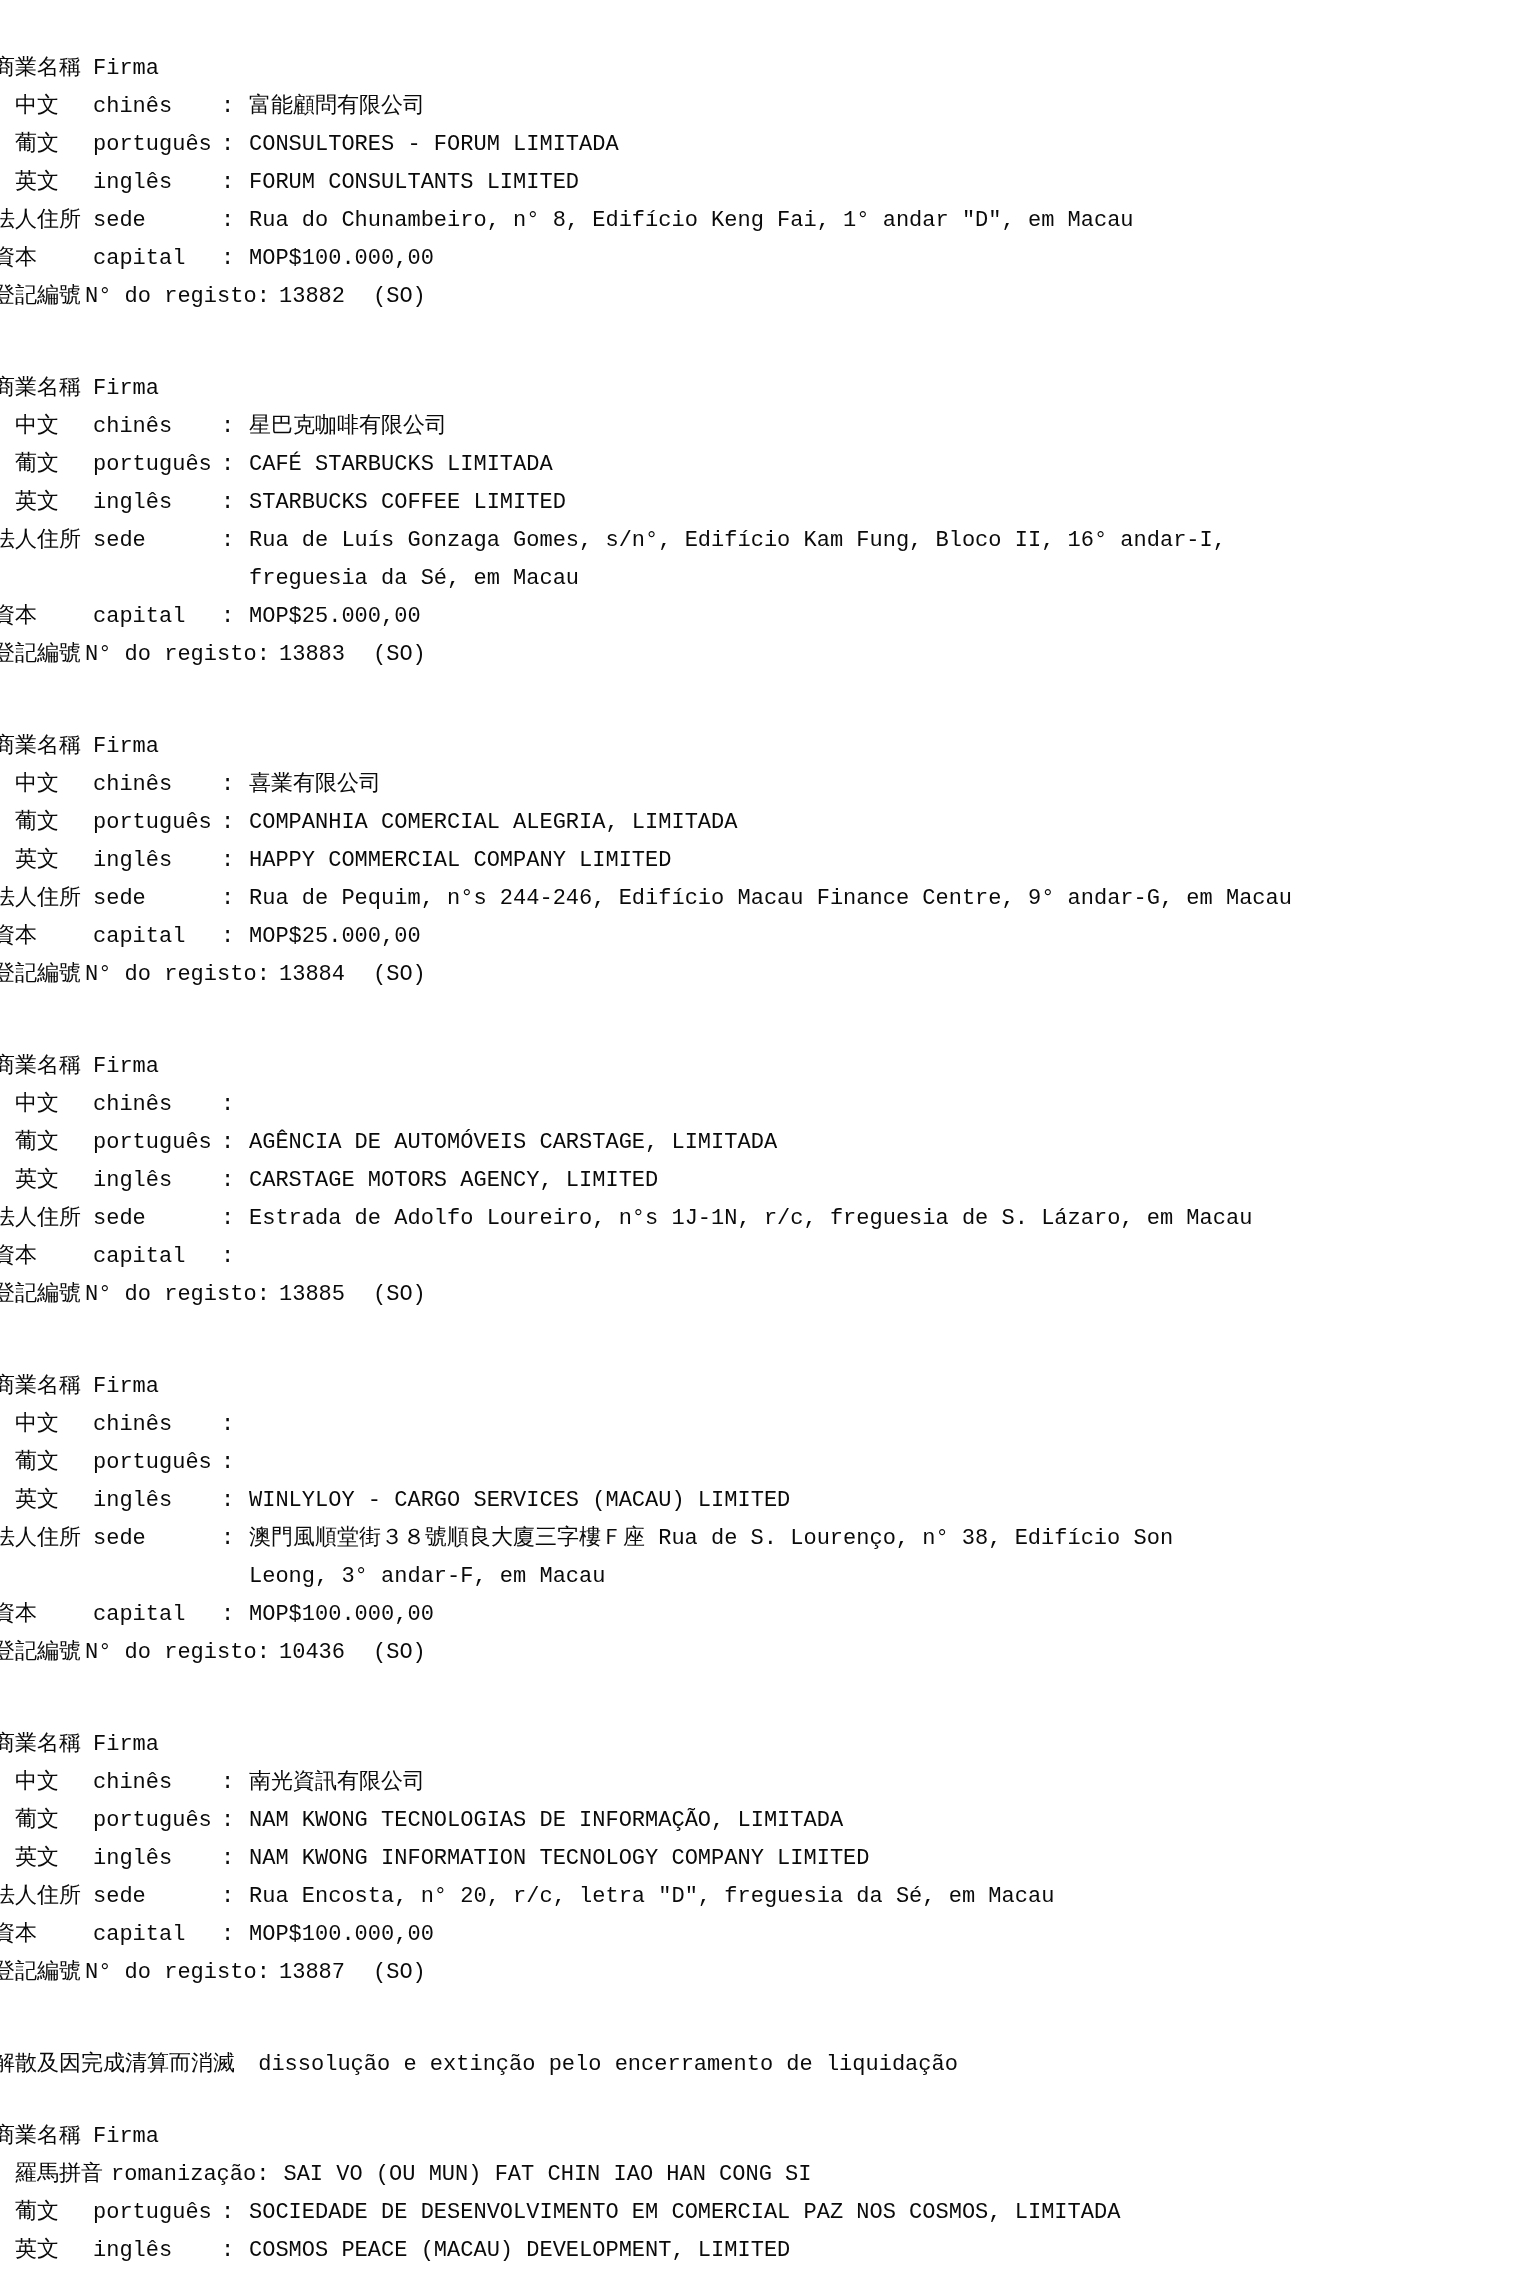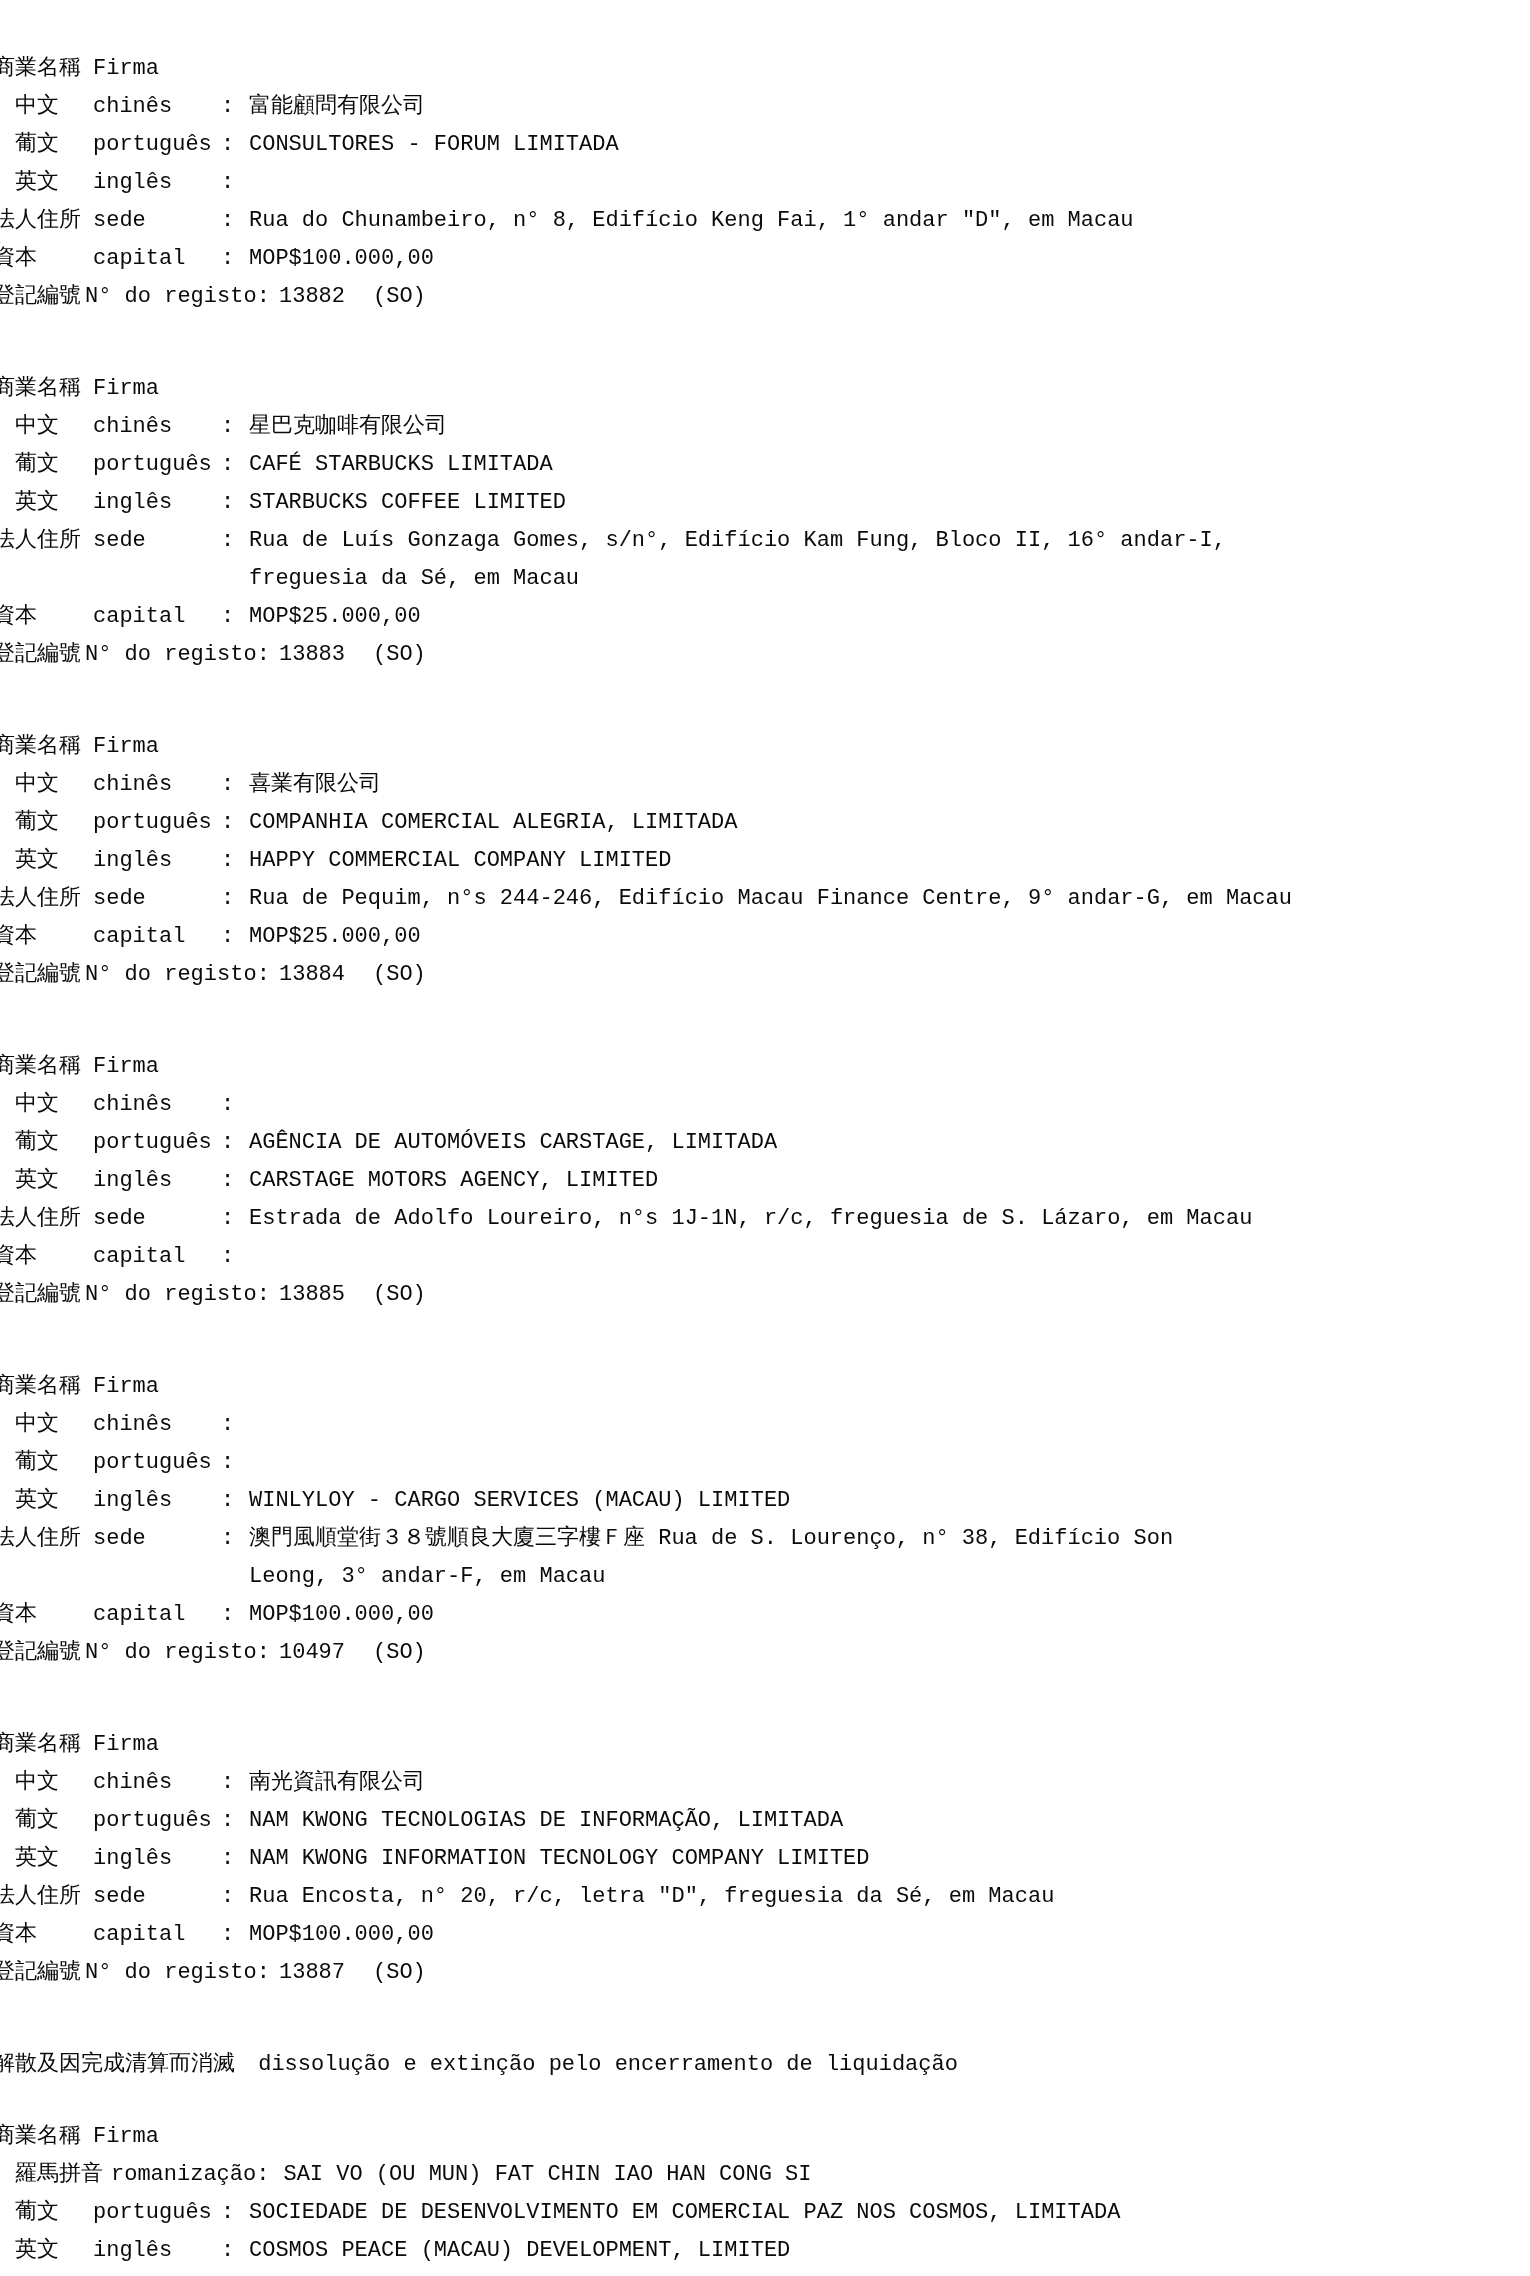--- a/index.html
+++ b/index.html
@@ -67,20 +67,21 @@
     <div class="row">
       <span class="c1 ind">葡文</span>
       <span class="c2">português</span>
       <span class="colon"></span>
       <span class="val">CONSULTORES - FORUM LIMITADA</span>
     </div>
     <div class="row">
       <span class="c1 ind">英文</span>
       <span class="c2">inglês</span>
       <span class="colon"></span>
+      <span class="val">FORUM CONSULTANTS LIMITED</span>
     </div>
     <div class="row">
       <span class="c1">法人住所</span>
       <span class="c2">sede</span>
       <span class="colon"></span>
       <span class="val">Rua do Chunambeiro, n° 8, Edifício Keng Fai, 1° andar "D", em Macau</span>
     </div>
     <div class="row">
       <span class="c1">資本</span>
       <span class="c2">capital</span>
@@ -253,21 +254,21 @@
     </div>
     <div class="row">
       <span class="c1">資本</span>
       <span class="c2">capital</span>
       <span class="colon"></span>
       <span class="val">MOP$100.000,00</span>
     </div>
     <div class="row">
       <span class="c1r">登記編號</span>
       <span class="c2r">N° do registo:</span>
-      <span class="regnum">10497</span>
+      <span class="regnum">10436</span>
       <span class="regnote">(SO)</span>
     </div>
   </section>
 
   <section class="block">
     <div class="row">
       <span class="c1">商業名稱</span>
       <span class="c2">Firma</span>
     </div>
     <div class="row">

